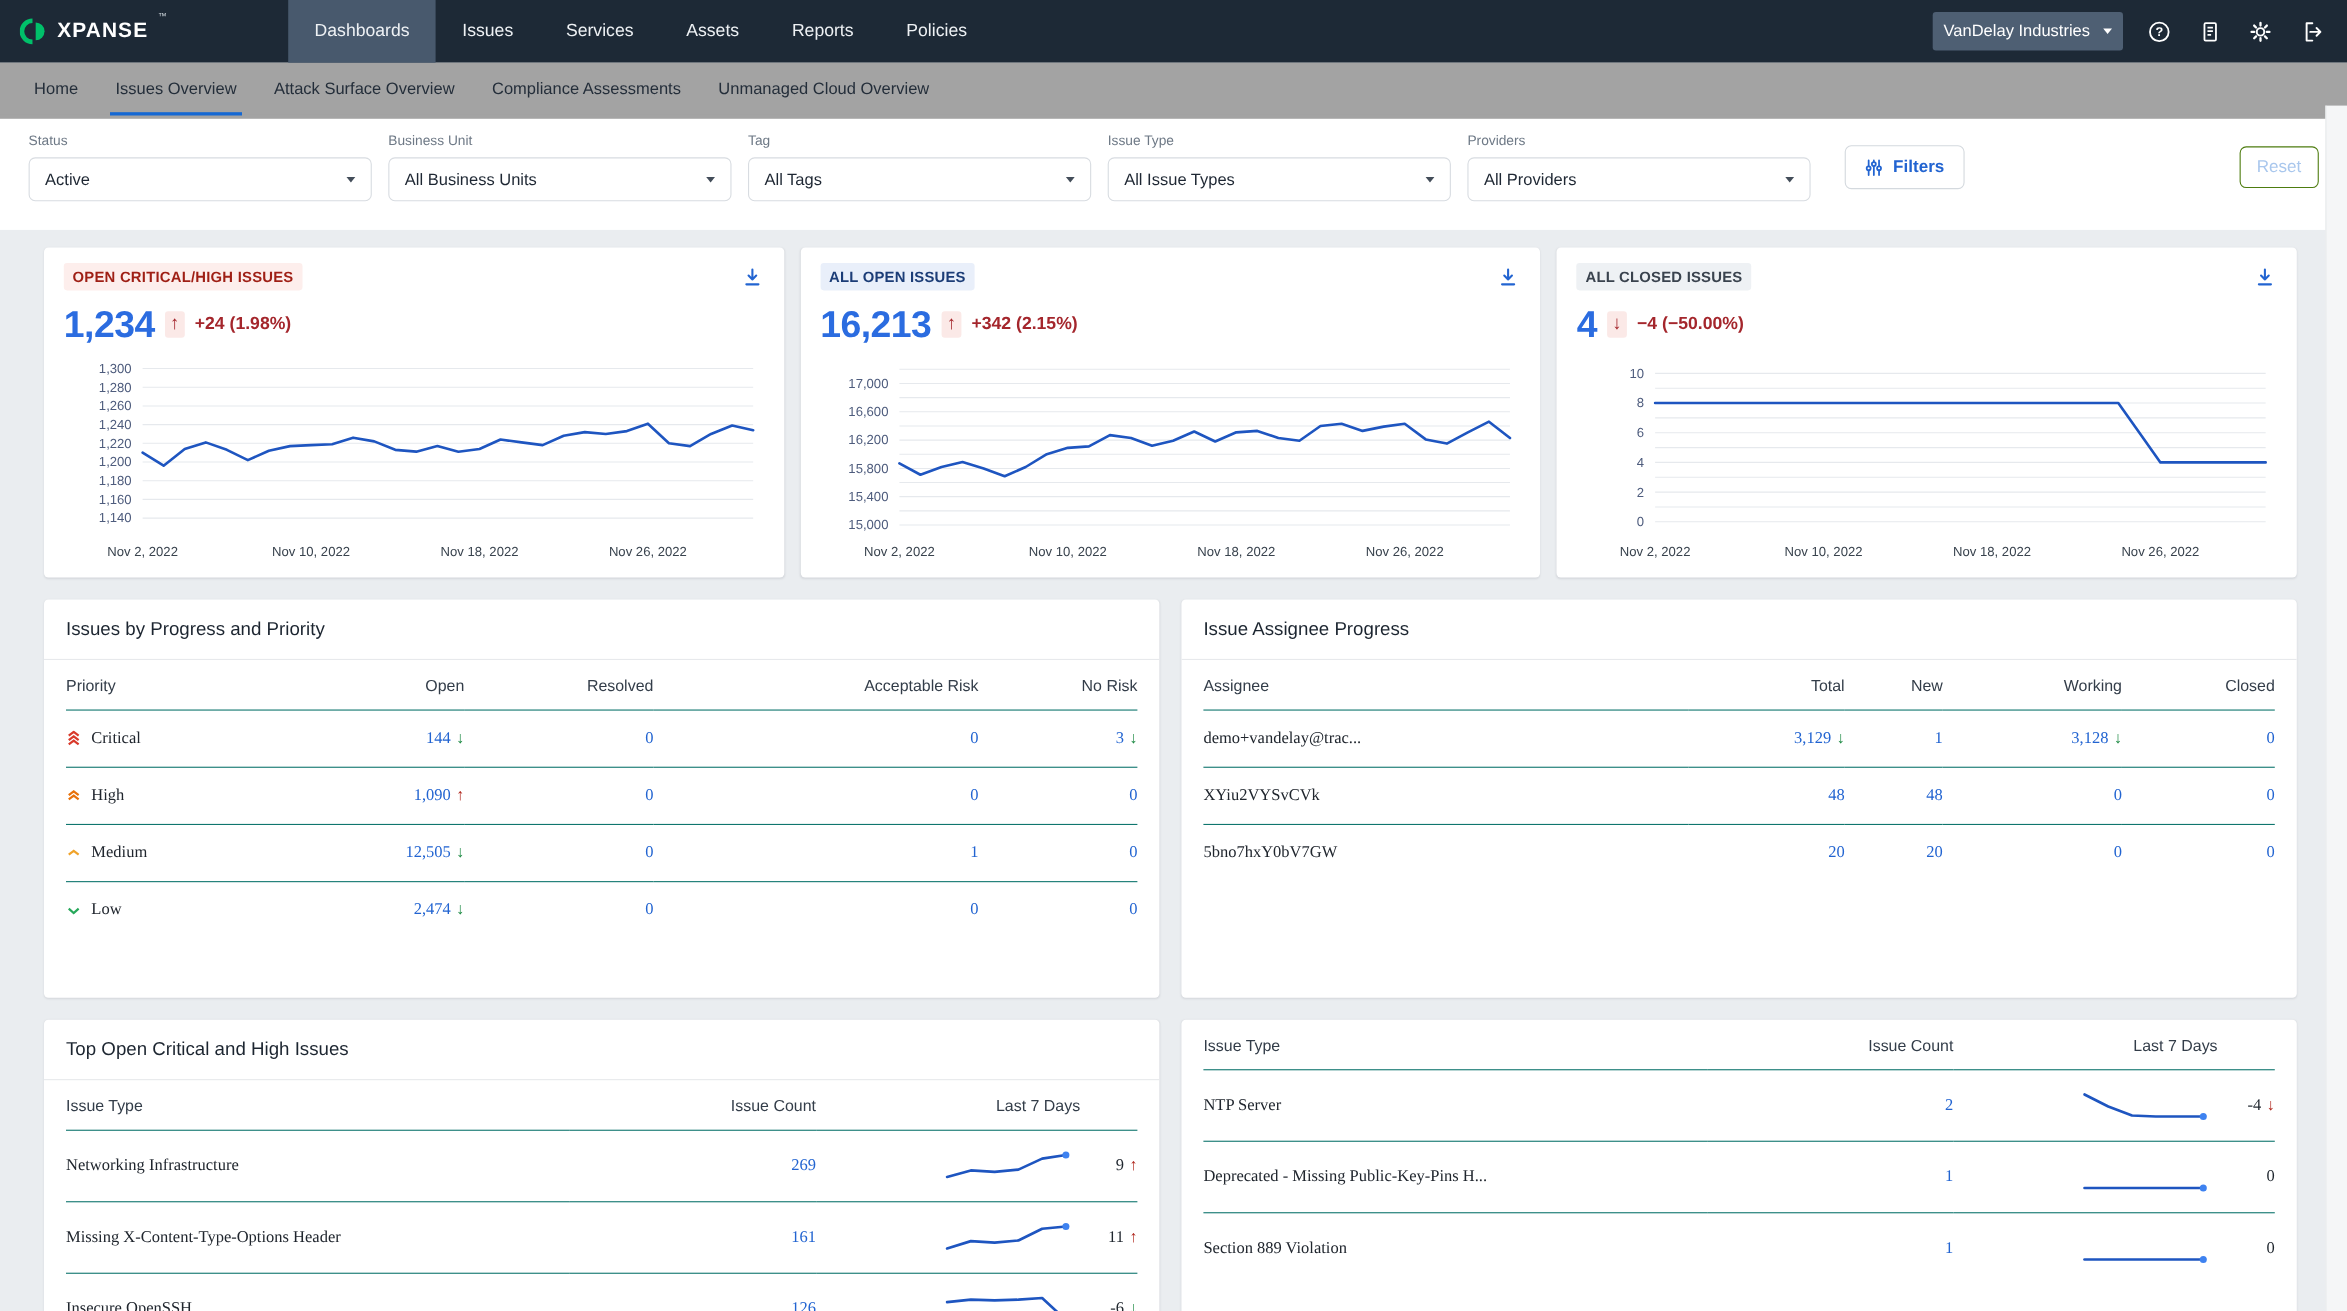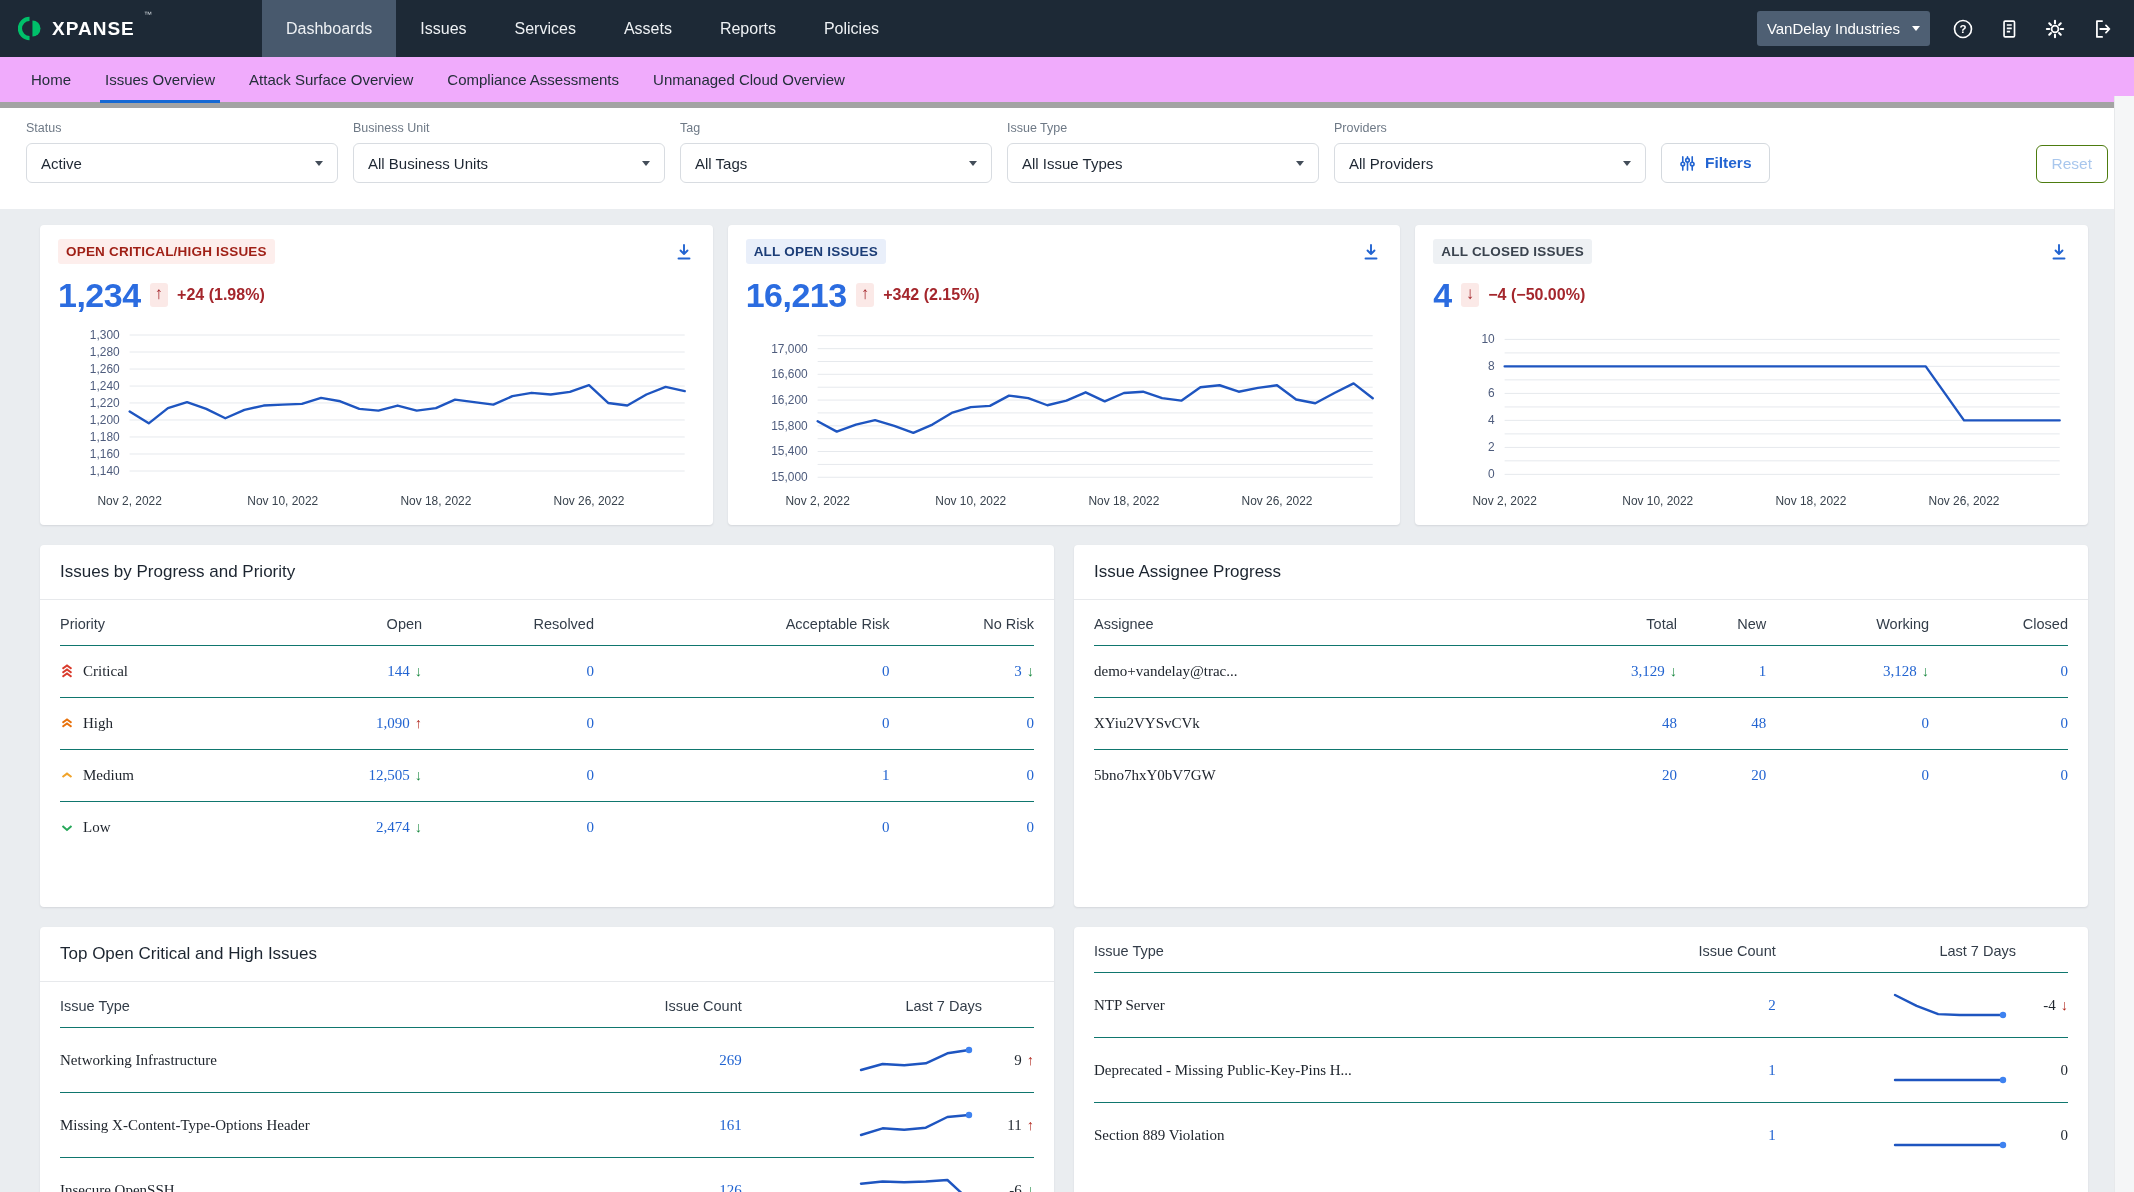--- a/index.html
+++ b/index.html
@@ -13,26 +13,26 @@
   .brand-tm { font-size: 8px; color:#cdd4da; align-self: flex-start; margin-top: 10px; }
   .nav-items { display: flex; }
   .nav-item { display:flex; align-items:center; padding: 0 24px; color:#eef1f4; font-size: 16px; cursor: pointer; }
   .nav-item.active { background:#48596d; }
   .nav-right { margin-left:auto; display:flex; align-items:center; gap:20px; padding-right: 20px; }
   .account-btn { background:#4e5f73; border:none; color:#fff; font-size:15px; font-family:inherit; padding: 9px 10px; border-radius:3px; display:flex; align-items:center; gap:12px; cursor:pointer; }
   .caret-down { width:0; height:0; border-left:4.5px solid transparent; border-right:4.5px solid transparent; border-top:5px solid #fff; display:inline-block; }
   .icon-btn { background:none; border:none; padding:2px; cursor:pointer; display:flex; }
 
   
-  .tabbar { height: 51px; background:#f0abfc; display:flex; padding: 0 14px; border-bottom: 6px solid #a3a3a3; }
+  .tabbar { height: 51px; background:#a3a3a3; display:flex; padding: 0 14px; border-bottom: 4px solid #a3a3a3; }
   .tab { display:flex; align-items:center; padding: 0 17px; font-size: 15px; color:#242e3a; position:relative; cursor:pointer; }
   .tab.active::after { content:""; position:absolute; left:12px; right:12px; bottom:-1px; height:3px; background:#1568d3; }
 
   
-  .filterbar { background:#fff; padding: 13px 26px 26px 26px; display:flex; align-items:flex-end; gap: 15px; }
+  .filterbar { background:#fff; padding: 13px 26px 26px 26px; display:flex; align-items:center; gap: 31px; }
   .filter-group { width: 312px; }
   .filter-label { font-size: 12.5px; color:#6e7986; margin-bottom: 8px; }
   .select { height: 40px; border: 1px solid #d8dce1; border-radius: 6px; background:#fff; display:flex; align-items:center; justify-content:space-between; padding: 0 14px; font-size: 15px; color:#1e2733; cursor:pointer; }
   .select .caret { width:0;height:0;border-left:4.5px solid transparent;border-right:4.5px solid transparent;border-top:5.5px solid #434d59; }
   .filters-btn { height:40px; border:1px solid #d4d9de; border-radius:6px; background:#fff; color:#2264d1; font-size:15.5px; font-weight:bold; font-family:inherit; display:flex; align-items:center; gap:9px; padding: 0 17px; cursor:pointer; }
   .reset-btn { margin-left:auto; height:38px; border:1px solid #4d7c0f; border-radius:6px; background:#fff; color:#a9c7ed; font-size:15.5px; font-family:inherit; padding:0 15px; cursor:pointer; }
 
   
   .content { padding: 16px 46px 20px 40px; }
   .stat-row { display:flex; gap:15px; }

